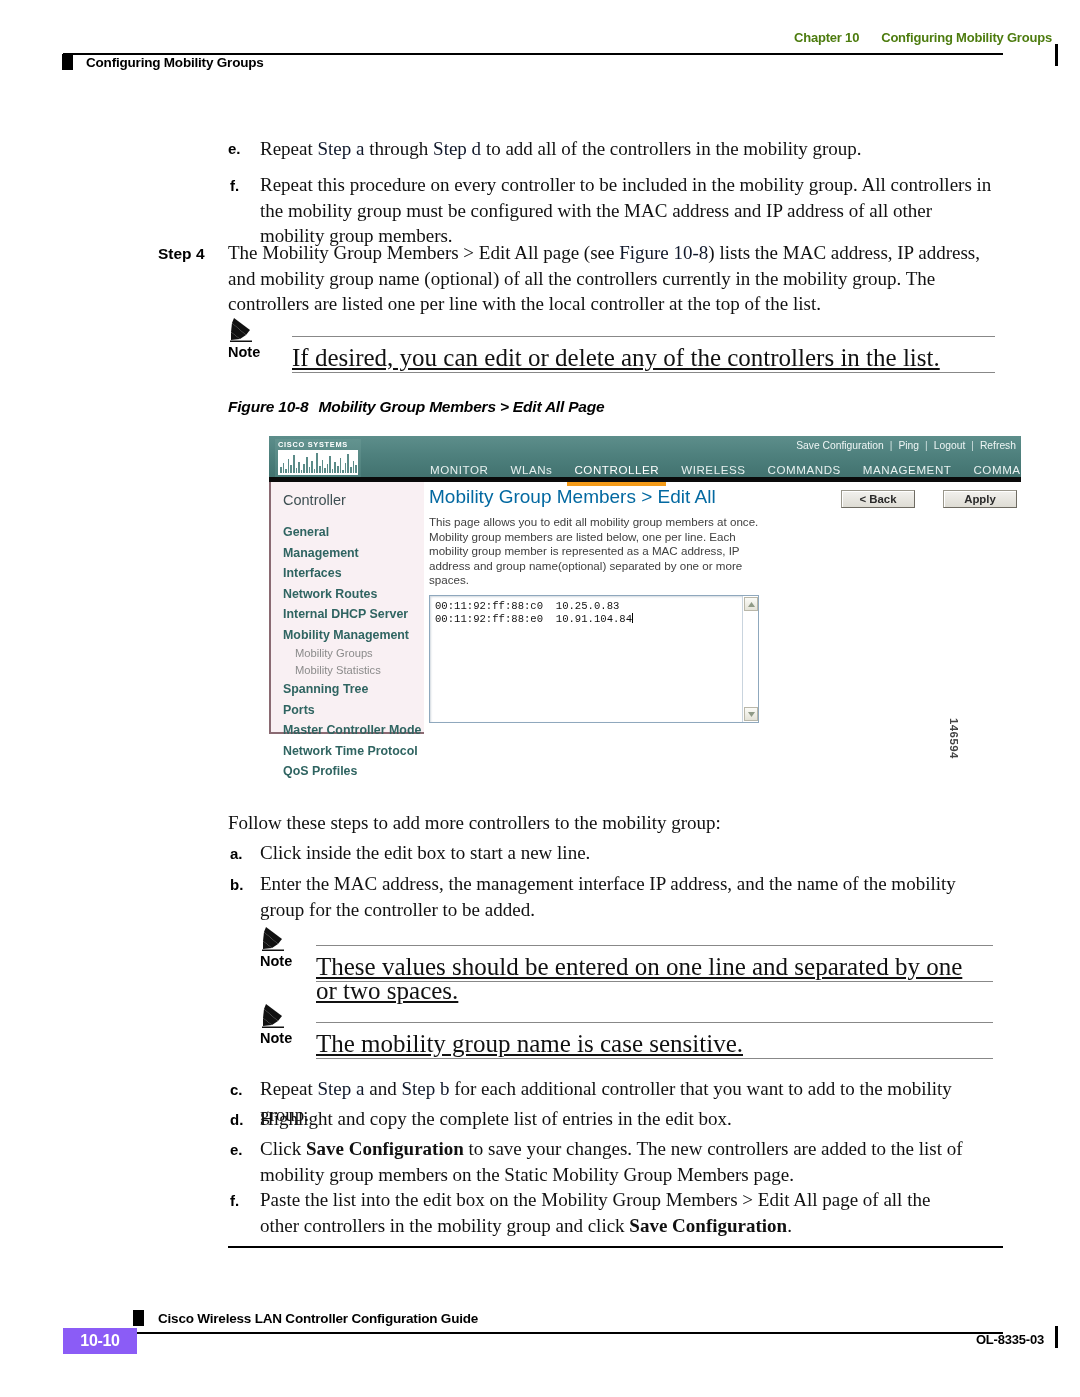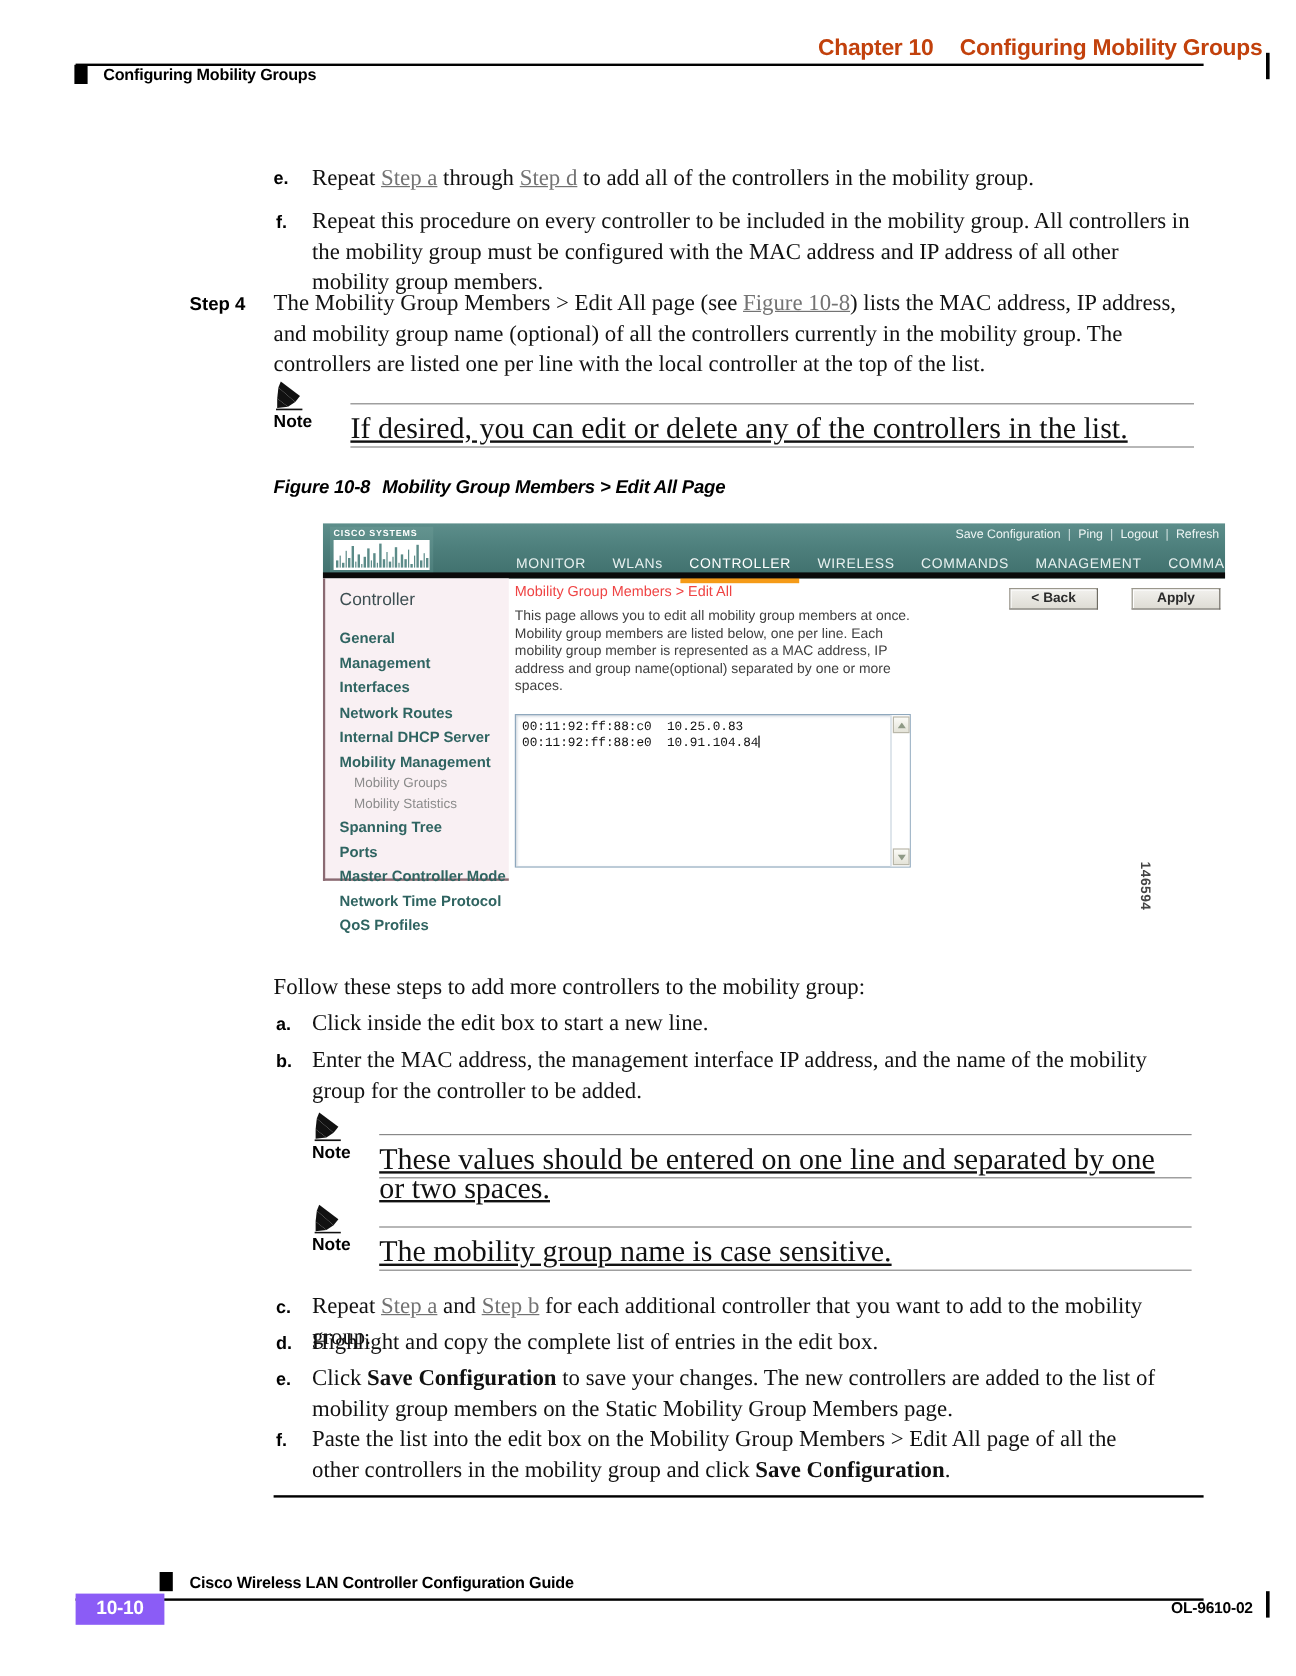--- a/index.html
+++ b/index.html
@@ -11,21 +11,21 @@
     color:#000;
     position:relative;
     overflow:hidden;
   }
 
   
   .pg-header { position:absolute; left:0; top:30px; width:1080px; height:36px; }
   .hdr-right {
     position:absolute; right:28px; top:0;
     font-family:"Liberation Sans", sans-serif;
-    font-weight:bold; font-size:19px; color:#c2410c;
+    font-weight:bold; font-size:13px; color:#4d7c0f;
     letter-spacing:-0.2px;
     white-space:nowrap;
   }
   .hdr-right .ch-gap { display:inline-block; width:22px; }
   .hdr-rule { position:absolute; left:63px; top:23px; width:940px; height:2.2px; background:#000; }
   .hdr-tick { position:absolute; right:22px; top:14px; width:2.6px; height:22px; background:#000; }
   .hdr-sq { position:absolute; left:62px; top:54px; width:11px; height:16px; background:#000; }
   .hdr-left-title {
     position:absolute; left:86px; top:55px;
     font-family:"Liberation Sans", sans-serif;
@@ -35,21 +35,21 @@
   
   .tblock { position:absolute; font-size:19px; line-height:25.5px; color:#111; }
   .marker {
     position:absolute; font-family:"Liberation Sans", sans-serif;
     font-weight:bold; font-size:15px; color:#000;
   }
   .steplabel {
     position:absolute; font-family:"Liberation Sans", sans-serif;
     font-weight:bold; font-size:15.5px; color:#000;
   }
-  .xref { color:#737373;text-decoration:underline; }
+  .xref { color:#0f172a; }
   .b { font-weight:bold; }
 
   
   .note { position:absolute; }
   .note .pencil { position:absolute; left:0; top:0; }
   .note .nlabel {
     position:absolute; left:-2px; top:28px;
     font-family:"Liberation Sans", sans-serif;
     font-weight:bold; font-size:14.5px; color:#000;
   }
@@ -130,21 +130,21 @@
   .sb-item {
     font-size:12.4px; font-weight:bold; color:#2f6461;
     line-height:20.5px; white-space:nowrap;
   }
   .sb-sub {
     font-size:11.2px; font-weight:normal; color:#8b8b8b;
     line-height:17px; padding-left:12px; white-space:nowrap;
   }
 
   .content { position:absolute; left:160px; top:50px; width:590px; }
-  .c-title { font-size:12px; color:#ef4444; }
+  .c-title { font-size:19px; color:#0369a1; }
   .c-desc { margin-top:7px; font-size:11.6px; color:#404040; line-height:14.6px; width:330px; }
 
   .btnrow { position:absolute; right:2px; top:4px; display:flex; gap:28px; }
   .wbtn {
     width:74px; height:18px; line-height:16px; text-align:center;
     font-size:11.4px; font-weight:bold; color:#2a2a2a;
     background:linear-gradient(180deg,#f2f1ee,#dedcd4);
     border:1px solid #9a978c;
     border-right-color:#6e6b62; border-bottom-color:#6e6b62;
     box-shadow:inset 1px 1px 0 #ffffff;
@@ -422,13 +422,13 @@
   <span>Paste the list into the edit box on the Mobility Group Members &gt; Edit All page of all the other controllers in the mobility group and click </span><span class="b">Save Configuration</span><span>.</span>
 </div>
 
 <div class="bottom-rule"></div>
 
 <div class="ftr-sq"></div>
 <div class="ftr-title">Cisco Wireless LAN Controller Configuration Guide</div>
 <div class="ftr-rule"></div>
 <div class="ftr-tick"></div>
 <div class="ftr-page">10-10</div>
-<div class="ftr-doc">OL-9610-02</div>
+<div class="ftr-doc">OL-8335-03</div>
 
 </body></html>

